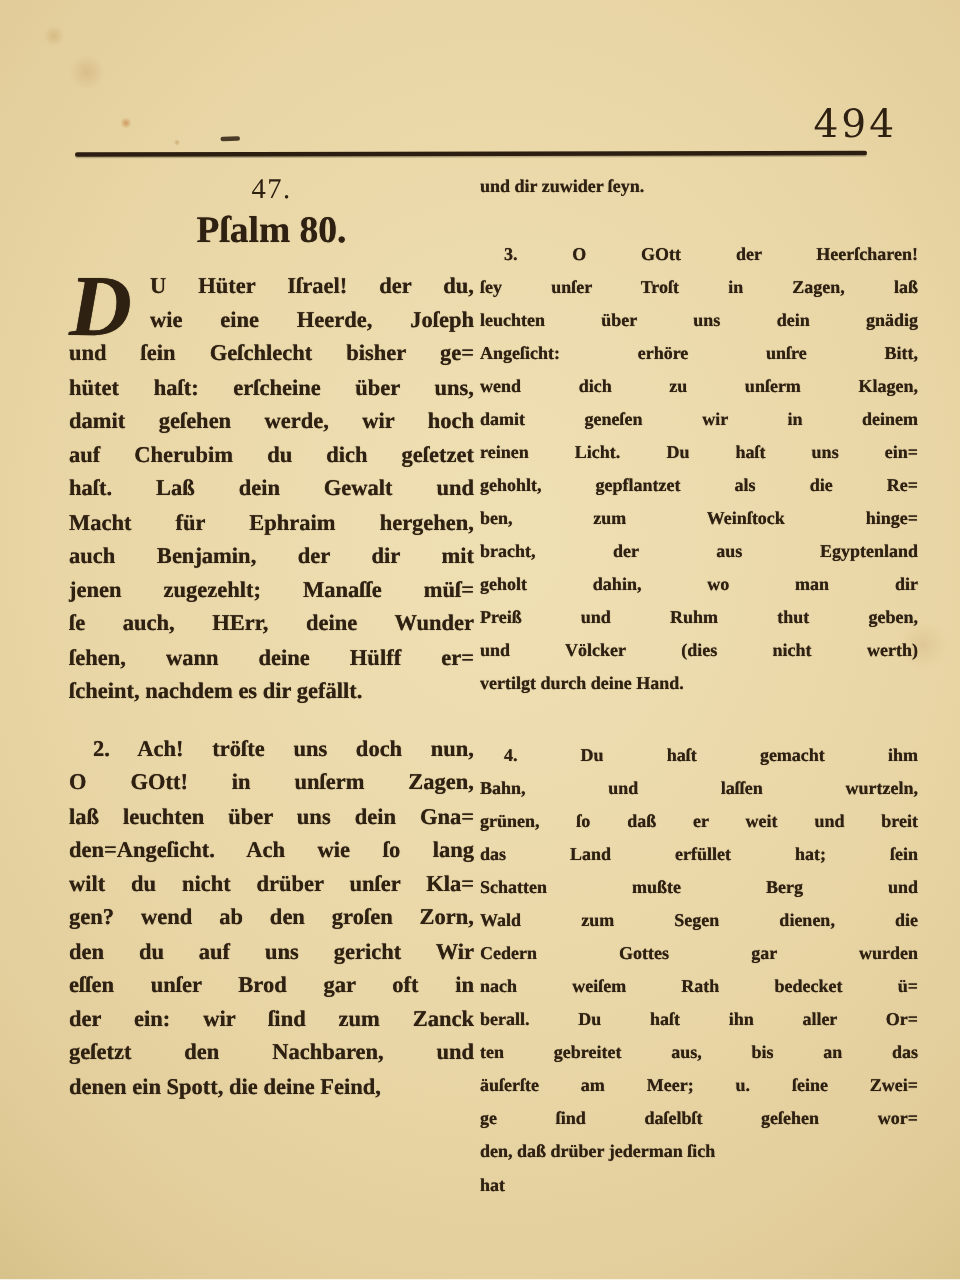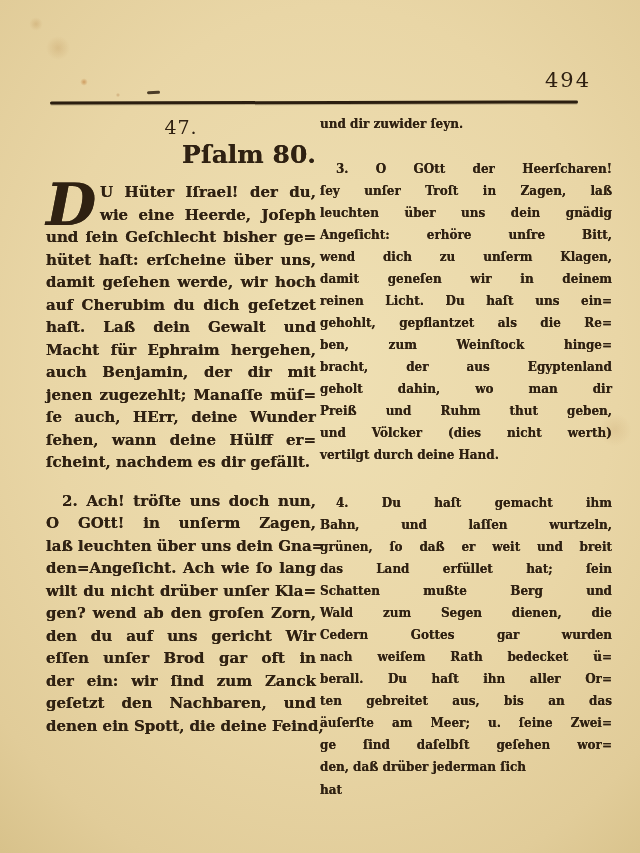--- a/index.html
+++ b/index.html
@@ -14,38 +14,38 @@
     background:
       radial-gradient(circle 5px at 84px 82px, rgba(186,110,40,.55), rgba(186,110,40,0) 75%),
       radial-gradient(circle 3px at 118px 95px, rgba(160,95,40,.35), rgba(160,95,40,0) 75%),
       radial-gradient(circle 16px at 58px 48px, rgba(175,125,60,.22), rgba(175,125,60,0) 75%),
       radial-gradient(circle 9px at 36px 24px, rgba(175,125,60,.25), rgba(175,125,60,0) 75%),
       radial-gradient(circle 22px at 615px 430px, rgba(170,120,60,.15), rgba(170,120,60,0) 75%),
       radial-gradient(ellipse 520px 640px at 52% 42%, #efe0b4 0%, #e9d6a6 55%, #e1cc99 85%, #d8c28b 100%);
   }
   .page-number{
     position:absolute;top:68px;left:538px;width:60px;
-    text-align:center;font-size:21px;letter-spacing:2px;
+    text-align:right;font-size:26px;letter-spacing:2px;
   }
   .top-dash{
     position:absolute;left:147px;top:91px;width:13px;height:3px;
     background:#2f2112;border-radius:2px;transform:rotate(-2deg);opacity:.85;
   }
   .rule{
     position:absolute;left:50px;top:101px;width:528px;height:3px;
     background:#2b1e10;border-radius:2px;transform:rotate(-.12deg);
     box-shadow:0 1px 0 rgba(43,30,16,.25);
   }
   .col{position:absolute;top:110px;}
   .col-left{left:46px;width:270px;font-size:15px;}
   .col-right{left:320px;width:292px;font-size:12px;}
-  .col, .col .line{font-weight:700;}
+  .col, .col .line{font-weight:700;font-family:Liberation Serif, serif;}
   .col{text-shadow:0 0 .5px rgba(43,29,14,.85);}
   .sec-num{margin-top:6px;text-align:center;font-size:19px;font-weight:400;letter-spacing:1px;text-shadow:none;}
-  .psalm-title{margin-top:2px;text-align:right;font-size:25px;font-weight:700;}
+  .psalm-title{margin-top:2px;text-align:center;font-size:25px;font-weight:700;}
   .para{line-height:22.5px;}
   .col-right .para{line-height:22px;}
   .line{
     text-align:justify;text-align-last:justify;
     white-space:nowrap;overflow:visible;
   }
   .para .line:last-child{text-align-last:left;}
   .indent-first .line:first-child{text-indent:16px;}
   .para-v1{margin-top:12px;}
   .para-v2{margin-top:16px;}

